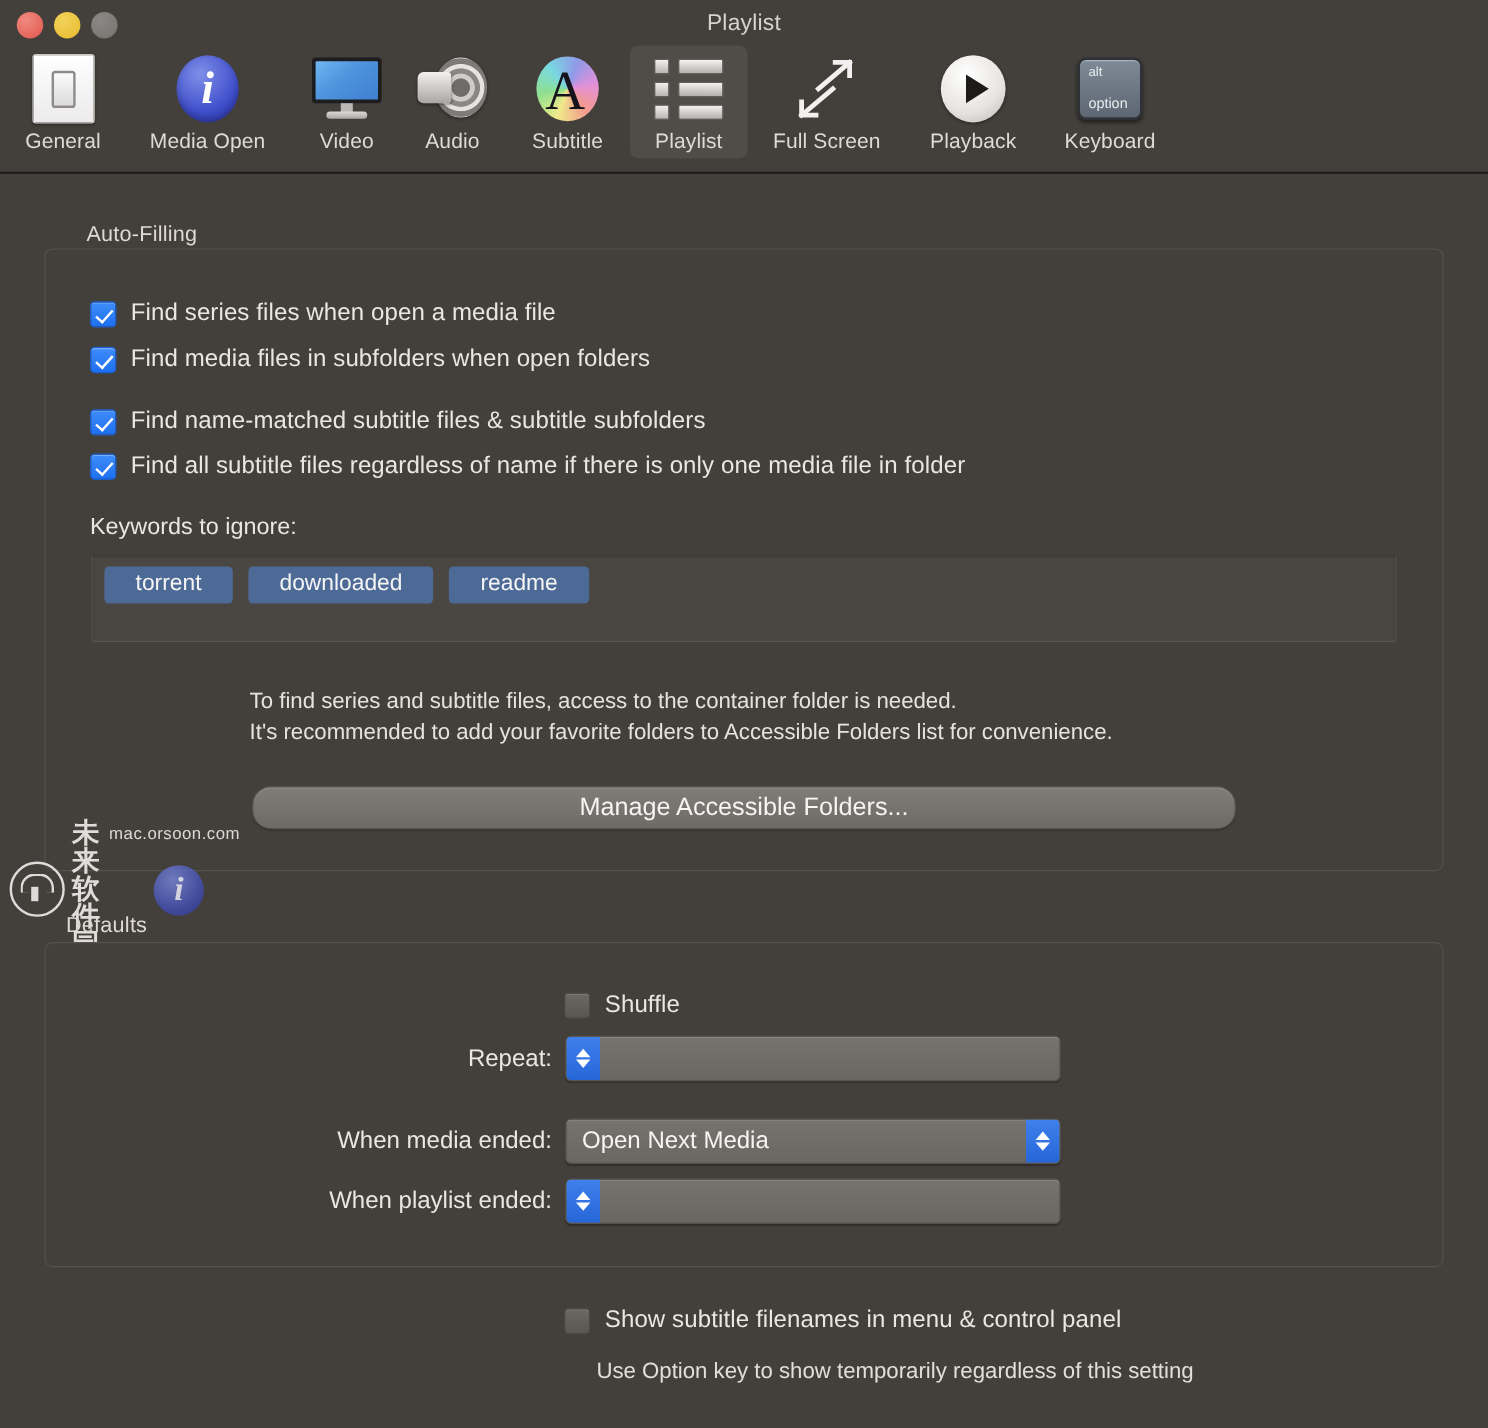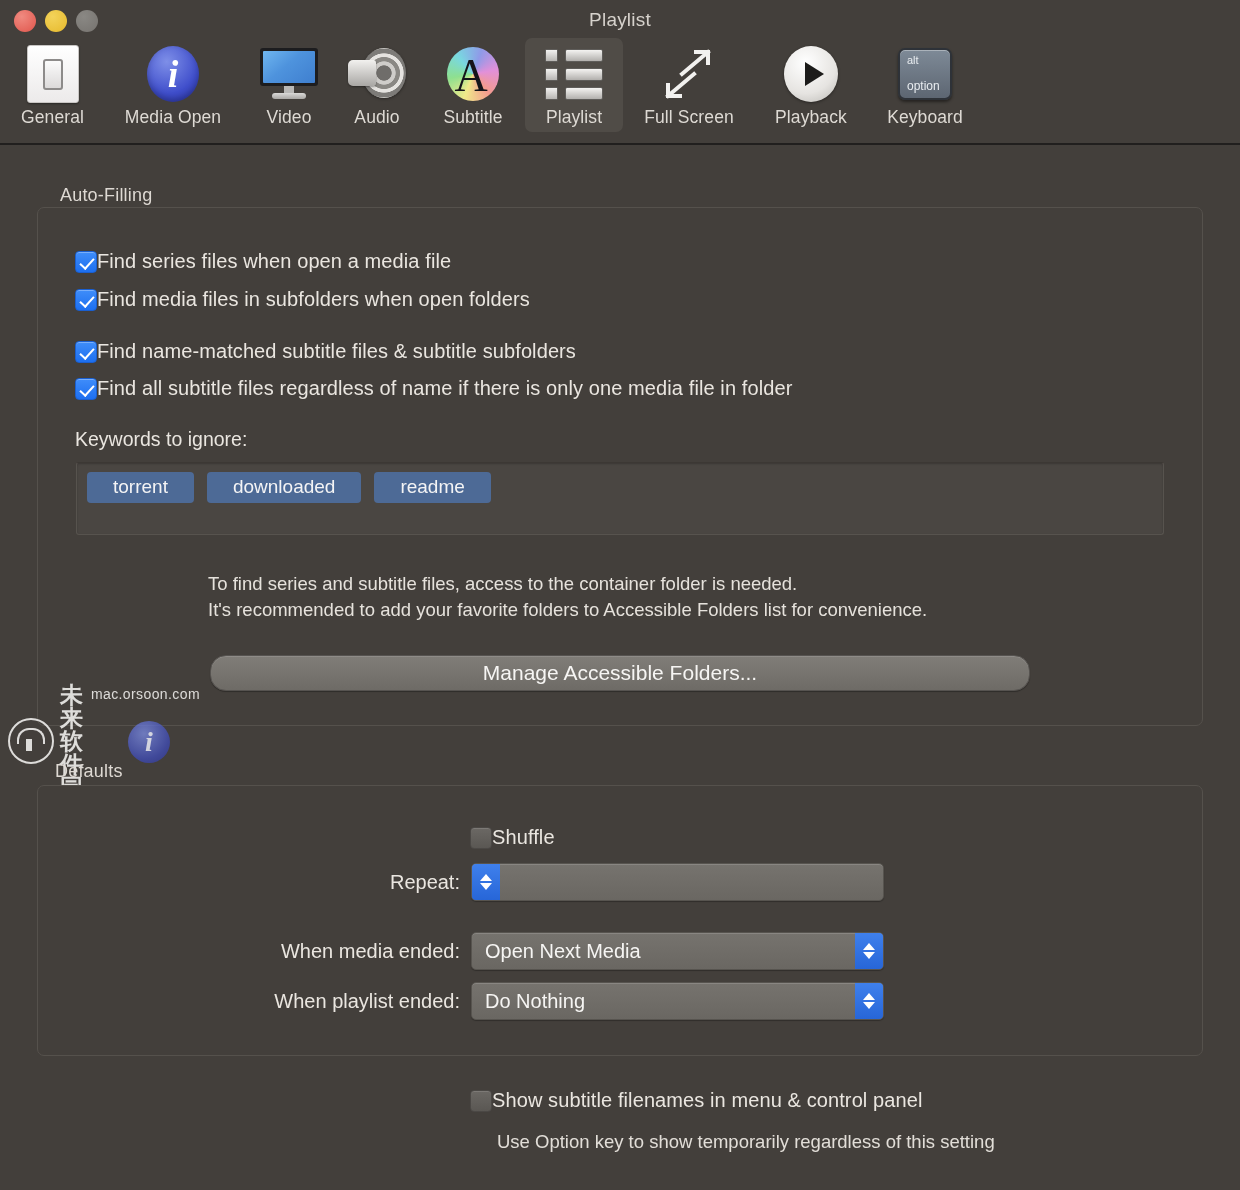--- a/index.html
+++ b/index.html
@@ -248,20 +248,21 @@
     border-radius: 7px;
     box-sizing: border-box;
     background: #433f3b;
   }
 
   
   .cbrow {
     position: absolute;
     display: flex;
     align-items: center;
+    gap: 12px;
     white-space: nowrap;
   }
   .cb {
     width: 22px; height: 22px;
     border-radius: 4px;
     flex: none;
     box-sizing: border-box;
     position: relative;
   }
   .cb.on {
@@ -573,21 +574,21 @@
           <span class="k-opt">option</span>
         </div>
       </div>
       <div class="tlabel">Keyboard</div>
     </div>
 
   </div>
 
   <div class="content">
 
-    <div class="grouplabel" style="left:60px; top:40px;">Auto-Filling</div>
+    <div class="grouplabel" style="left:72px; top:40px;">Auto-Filling</div>
     <div class="groupbox" style="left:37px; top:62px; width:1166px; height:519px;"></div>
 
     <div class="cbrow" style="left:75px; top:105px;">
       <span class="cb on"></span>
       <span class="cblabel">Find series files when open a media file</span>
     </div>
 
     <div class="cbrow" style="left:75px; top:143px;">
       <span class="cb on"></span>
       <span class="cblabel">Find media files in subfolders when open folders</span>
@@ -645,21 +646,20 @@
     <div class="popup" style="left:471px; top:787px; width:413px;">
       <span class="pvalue">Open Next Media</span>
       <span class="stepper">
           <i class="ch up"></i>
           <i class="ch dn"></i>
         </span>
     </div>
 
     <div class="formlabel" style="left:160px; top:845px; width:300px;">When playlist ended:</div>
     <div class="popup" style="left:471px; top:837px; width:413px;">
-      <span class="pvalue">Do Nothing</span>
       <span class="stepper">
           <i class="ch up"></i>
           <i class="ch dn"></i>
         </span>
     </div>
 
     <div class="cbrow" style="left:470px; top:944px;">
       <span class="cb off"></span>
       <span class="cblabel">Show subtitle filenames in menu &amp; control panel</span>
     </div>

